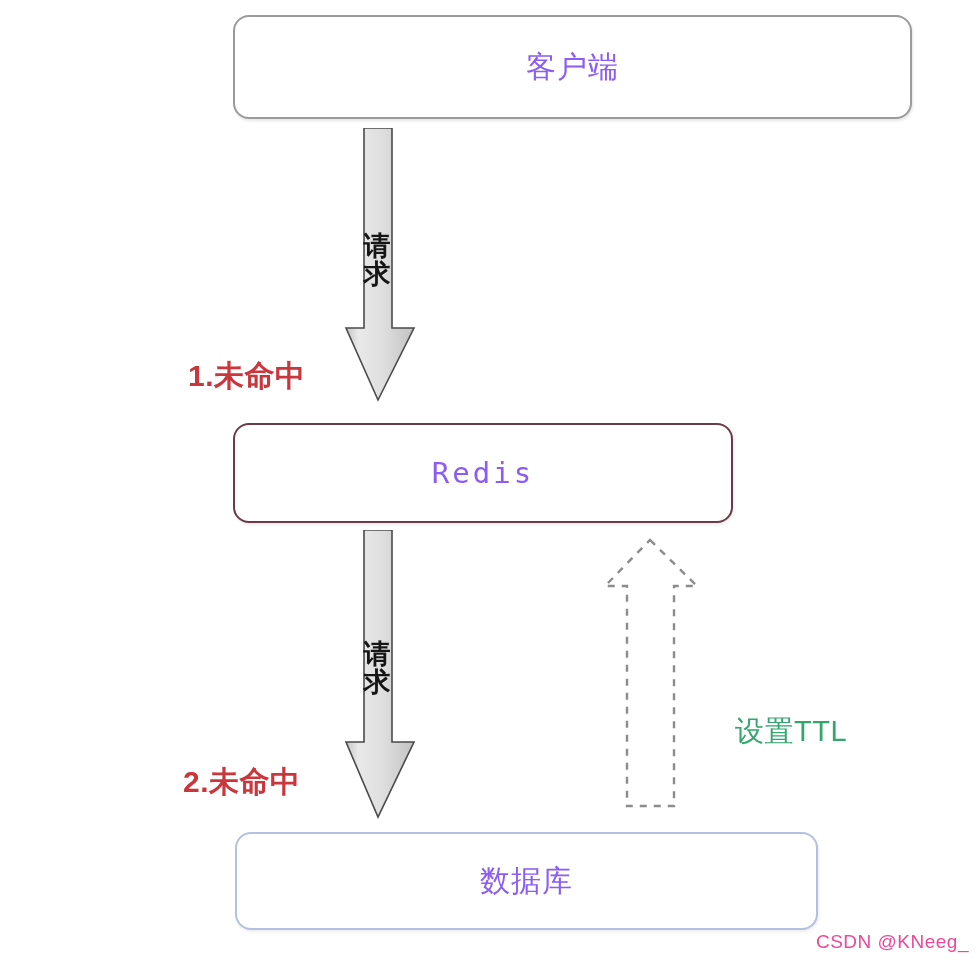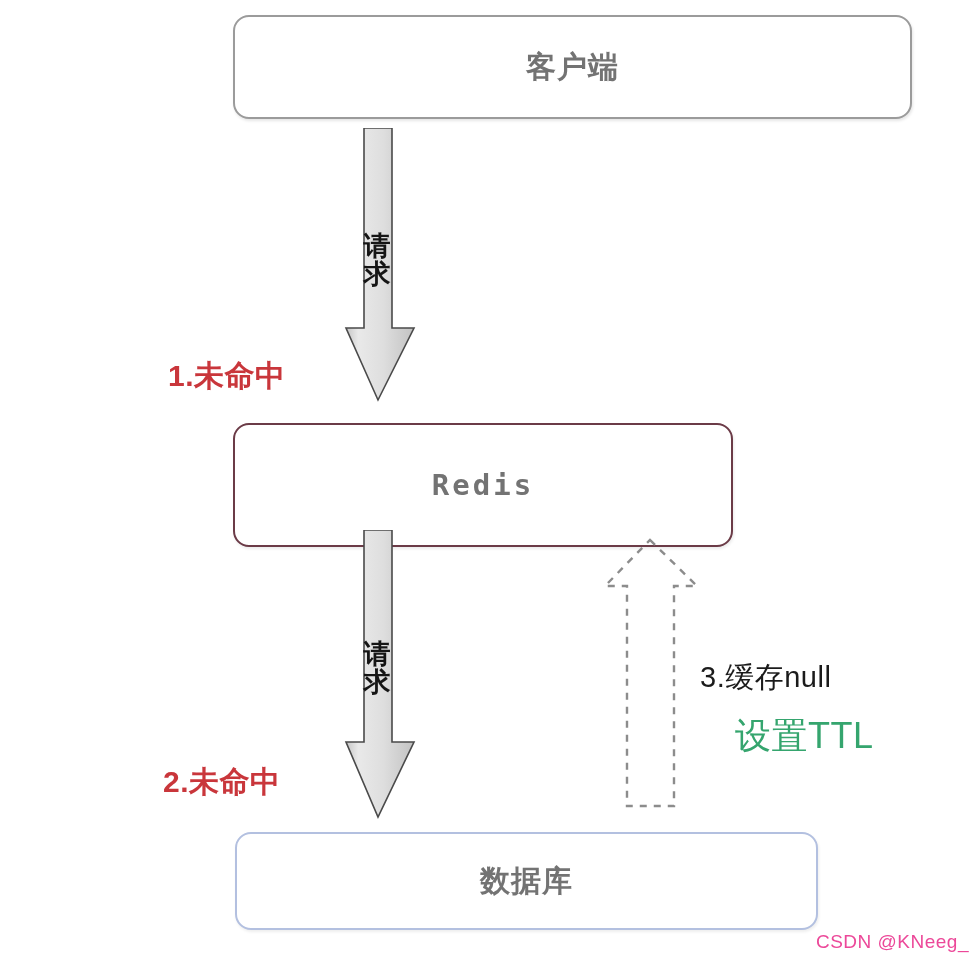--- a/index.html
+++ b/index.html
@@ -23,38 +23,37 @@
     position: absolute;
     box-sizing: border-box;
     border-radius: 16px;
     background: #ffffff;
     display: flex;
     align-items: center;
     justify-content: center;
   }
   .node-label {
     font-size: 30px;
-    color: #737373;
+    color: #8b5cf6;
     letter-spacing: 1px;
-    font-weight: bold;
   }
 
   #node-client {
     left: 233px;
     top: 15px;
     width: 679px;
     height: 104px;
     border: 2px solid #9b9b9b;
     box-shadow: 1px 2px 3px rgba(0,0,0,0.10);
   }
   #node-redis {
     left: 233px;
     top: 423px;
     width: 500px;
-    height: 124px;
+    height: 100px;
     border: 2px solid #6b3b47;
     box-shadow: 1px 2px 3px rgba(0,0,0,0.08);
   }
   #node-redis .node-label {
     font-family: "DejaVu Sans Mono", "Liberation Mono", monospace;
     font-size: 29px;
     letter-spacing: 3px;
   }
   #node-database {
     left: 235px;
@@ -102,35 +101,36 @@
   
   .annotation {
     position: absolute;
     white-space: nowrap;
   }
   .miss-label {
     font-size: 30px;
     color: #c9363b;
     font-weight: 700;
     letter-spacing: 0.5px;
+    margin-left: 20px;
   }
   #miss-1 { left: 168px; top: 356px; }
   #miss-2 { left: 163px; top: 762px; }
 
   #cache-null-label {
     left: 700px;
     top: 658px;
     font-size: 29px;
     color: #1b1b1b;
     letter-spacing: 0.5px;
   }
   #ttl-label {
     left: 735px;
     top: 712px;
-    font-size: 36px;
+    font-size: 29px;
     color: #35a56e;
     letter-spacing: 0.5px;
   }
 
   
   #watermark {
     position: absolute;
     right: 8px;
     bottom: 6px;
     font-size: 19px;
@@ -190,21 +190,20 @@
   </div>
 
   <div class="annotation miss-label" id="miss-2">2.未命中</div>
 
   <div id="arrow-cache-null">
     <svg width="100" height="280" viewBox="0 0 100 280" xmlns="http://www.w3.org/2000/svg">
       <polygon points="47,6 94,52 71,52 71,272 24,272 24,52 2,52" fill="none" stroke="#8c8c8c" stroke-width="2.4" stroke-dasharray="7 7" stroke-linejoin="miter"></polygon>
     </svg>
   </div>
 
-  <div class="annotation" id="cache-null-label">3.缓存null</div>
 
   <div class="annotation" id="ttl-label">设置TTL</div>
 
   <div class="node" id="node-database">
     <span class="node-label">数据库</span>
   </div>
 
   <div id="watermark">CSDN @KNeeg_</div>
 
 </div>

